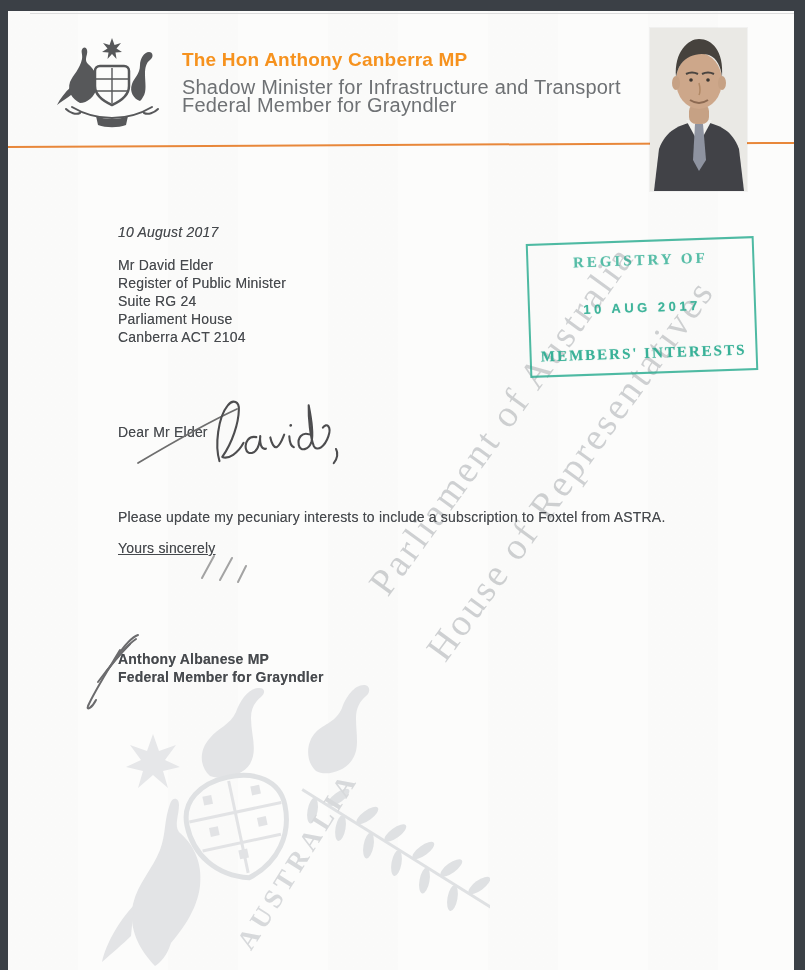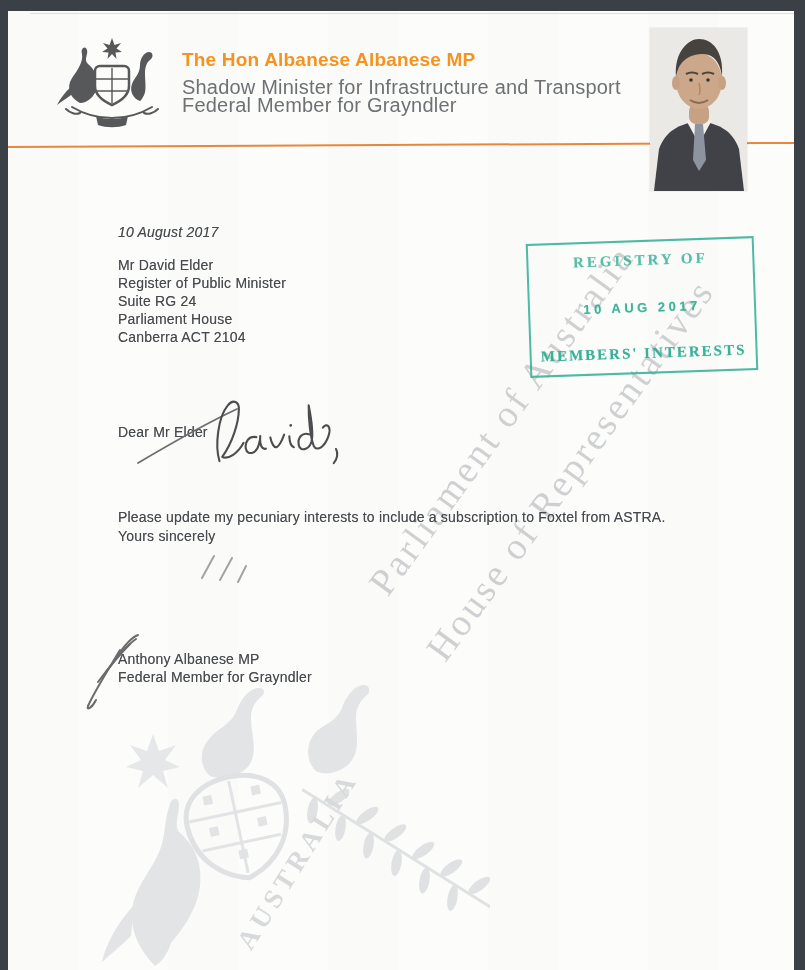--- a/index.html
+++ b/index.html
@@ -44,22 +44,22 @@
   .stamp-date{font-family:"Liberation Sans",sans-serif;font-size:13px;font-weight:bold;letter-spacing:3.5px;opacity:.92;text-shadow:0 0 1px rgba(47,174,147,.45);}
   .stamp-l2{font-size:15px;font-weight:bold;letter-spacing:2px;opacity:.95;text-shadow:0 0 1px rgba(47,174,147,.5);}
 
   
   .typed{position:absolute;left:110px;font-size:14px;color:#46494d;letter-spacing:.2px;z-index:2;
     text-shadow:0 0 .4px rgba(70,73,77,.55);}
   .date-line{top:213px;font-style:italic;}
   .address{top:245px;line-height:18px;}
   .salutation{top:413px;}
   .body-line{top:498px;}
-  .closing{top:517px;}
-  .name-block{top:640px;font-weight:normal;line-height:17.5px;}
+  .closing{top:529px;text-decoration:underline;}
+  .name-block{top:640px;font-weight:bold;line-height:17.5px;}
 
   .ink{position:absolute;z-index:2;}
   .ink svg{display:block;}
 </style>
 </head>
 <body>
 
 <div class="scan">
   <div class="page">
 
@@ -128,21 +128,21 @@
         </g>
 
         <path d="M48,29 h24 c3,0 5,2 5,5 v15 c0,9 -8,15 -17,19 c-9,-4 -17,-10 -17,-19 v-15 c0,-3 2,-5 5,-5 Z" fill="#fcfcfb" stroke="#57585a" stroke-width="2.5"></path>
         <path d="M60,31 V66 M44,42 H76 M44,54 H76" stroke="#57585a" stroke-width="1.4" fill="none"></path>
 
         <path d="M20,70 C35,79 50,81 60,81 C70,81 85,79 100,70 M14,72 C18,76 24,78 28,76 M106,72 C102,76 96,78 92,76" stroke="#57585a" stroke-width="2" fill="none" stroke-linecap="round"></path>
       </svg>
     </div>
 
     <div class="title-block">
-      <div class="hdr-title">The Hon Albanese Albanese MP</div>
+      <div class="hdr-title">The Hon Anthony Canberra MP</div>
       <div class="hdr-role">Shadow Minister for Infrastructure and Transport</div>
       <div class="hdr-role">Federal Member for Grayndler</div>
     </div>
 
     <div class="rule"></div>
 
     <div class="photo">
       <svg width="97" height="163" viewBox="0 0 97 163">
         <rect width="97" height="163" fill="#eae9e5"></rect>
 

